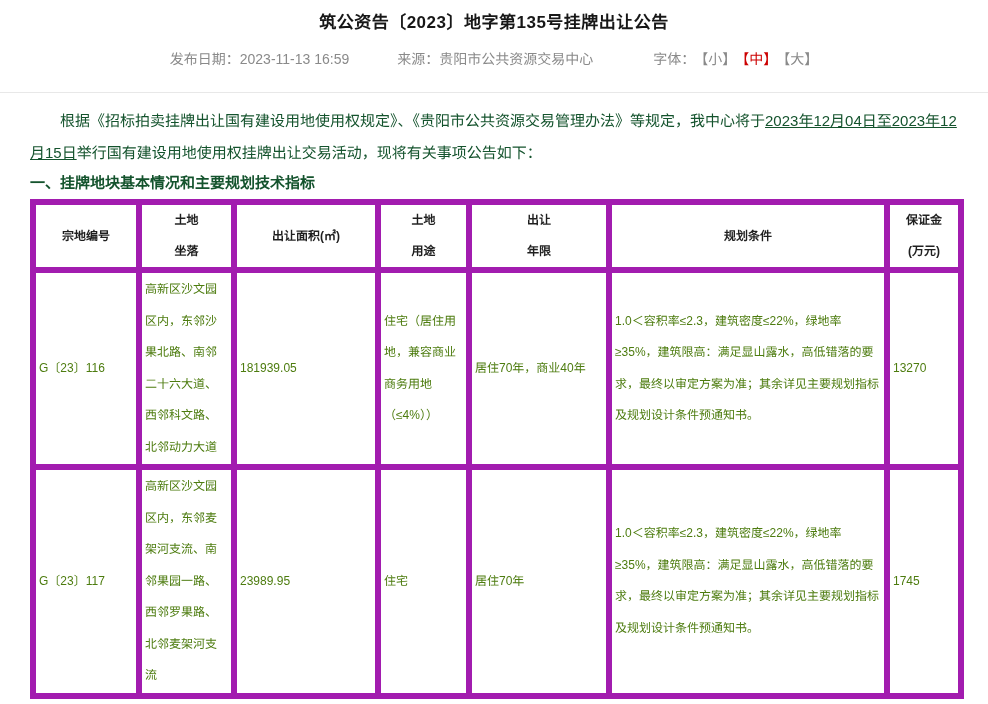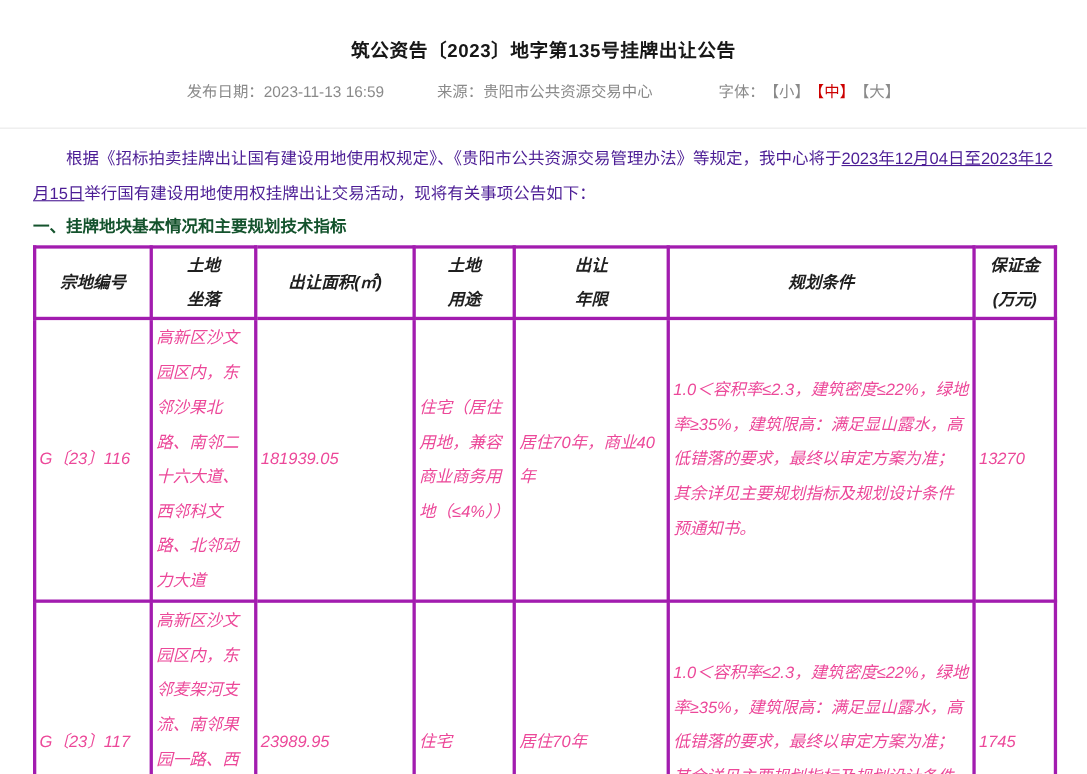--- a/index.html
+++ b/index.html
@@ -1,21 +1,21 @@
 <!DOCTYPE html>
 <html lang="zh-CN"><head>
 <meta charset="utf-8">
 <style>
   * { box-sizing: border-box; }
   html, body { margin: 0; padding: 0; background: #ffffff; }
   body { font-family: "Liberation Sans", sans-serif; color: #1f1f1f; }
   .page { width: 988px; height: 704px; overflow: hidden; background: #fff; position: relative; }
 
   .title {
-    margin: 0; padding-top: 32px;
+    margin: 0; padding-top: 8px;
     text-align: center;
     font-size: 17px; font-weight: bold; color: #171717;
     letter-spacing: 0.5px;
   }
 
   .meta {
     margin-top: 15px;
     display: flex; justify-content: center; align-items: center;
     font-size: 14px; color: #8a8a8a;
   }
@@ -25,50 +25,49 @@
   .font-btn { color: #8a8a8a; cursor: pointer; margin-left: 6px; }
   .font-btn.active { color: #cc0000; }
 
   .divider { border: 0; border-top: 1px solid #e8e8e8; margin: 24px 0 0 0; }
 
   .content { padding: 0 30px; }
 
   .intro {
     margin: 12px 0 0 0;
     font-size: 15px; line-height: 32px;
-    text-indent: 2em; color: #4c1d95;
+    text-indent: 2em; color: #14532d;
   }
   .intro .u { text-decoration: underline; }
 
   .section-heading {
     margin-top: 2px;
     font-size: 15px; font-weight: bold; line-height: 24px; color: #14532d;
   }
 
   table.land-table {
     margin-top: 4px;
     width: 928px;
     table-layout: fixed;
     border-collapse: collapse;
     border: 2px solid #b3b3b3;
   }
   .land-table th, .land-table td {
-    border: 3px solid #a21caf;
-    font-size: 15px;
+    border: 6px solid #a21caf;
+    font-size: 12px;
     vertical-align: middle;
     overflow: hidden;
-    font-style: italic;
   }
   .land-table th {
     font-weight: bold; text-align: center;
     height: 63px; line-height: 31px; padding: 0 2px;
   }
   .th-text { white-space: pre-line; }
   .land-table td {
-    text-align: left; padding: 1px 3px; line-height: 31.5px; color: #ec4899;
+    text-align: left; padding: 1px 3px; line-height: 31.5px; color: #4d7c0f;
   }
   .land-table tr.r1 { height: 196px; }
   .land-table tr.r2 { height: 220px; }
 </style>
 </head>
 <body>
 
 <div class="page">
 
   <h1 class="title">筑公资告〔2023〕地字第135号挂牌出让公告</h1>

